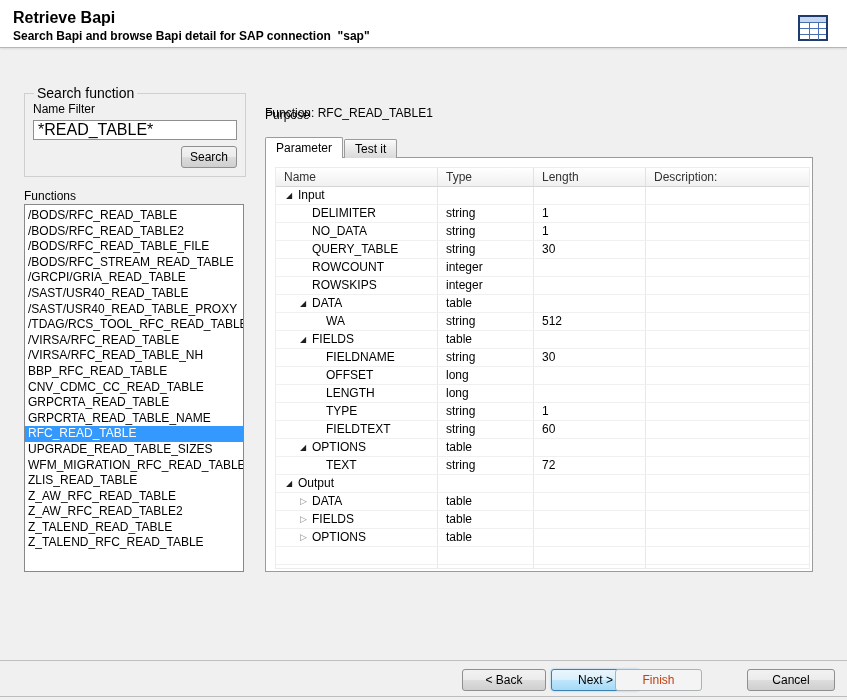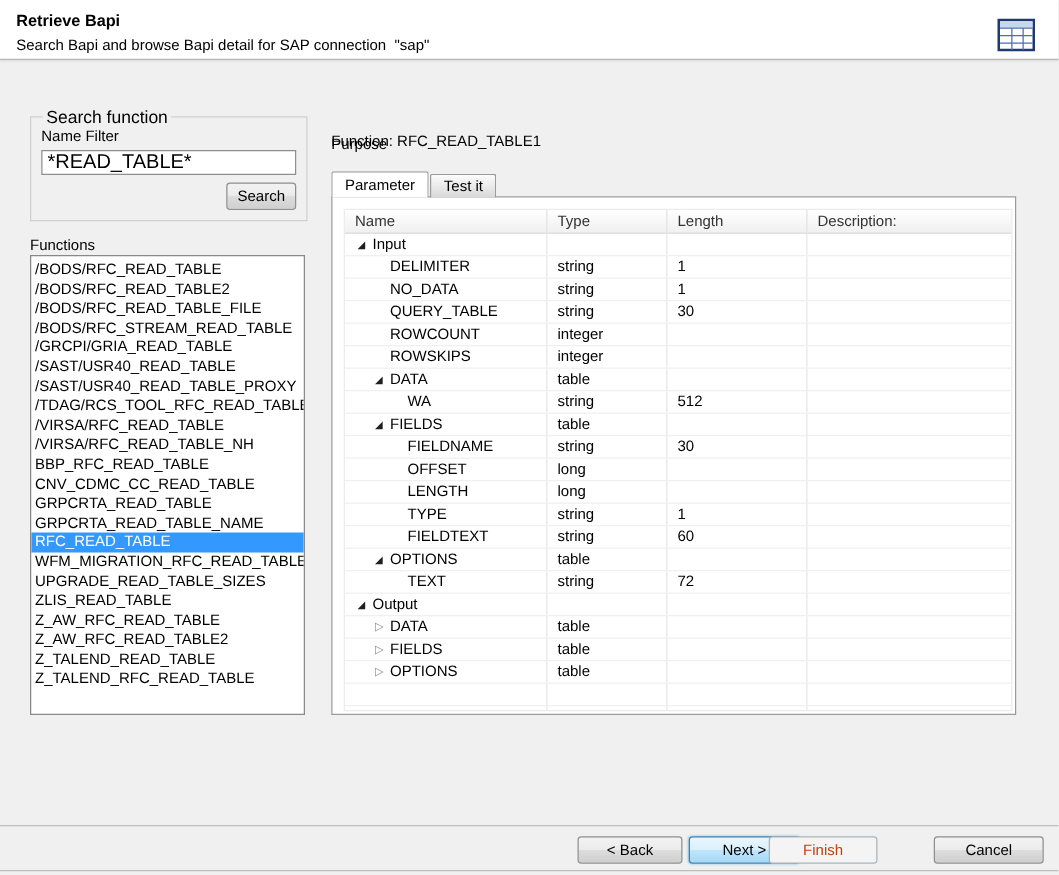--- a/index.html
+++ b/index.html
@@ -3,22 +3,22 @@
 <meta charset="utf-8">
 <style>
   * { margin:0; padding:0; box-sizing:border-box; }
   html,body { width:847px; height:700px; }
   body { font-family:"Liberation Sans", sans-serif; font-size:12px; color:#000; background:#f0f0f0; }
   .page { position:relative; width:847px; height:700px; background:#f0f0f0; overflow:hidden; }
 
   
   .header { position:absolute; top:0; left:0; right:0; height:48px; background:#ffffff;
             border-bottom:1px solid #b6b6b6; box-shadow:0 1px 2px rgba(0,0,0,0.10); }
-  .title { position:absolute; left:13px; top:9px; font-weight:bold; font-size:13px; }
-  .subtitle { position:absolute; left:13px; top:29px; font-size:12px; white-space:pre; }
+  .title { position:absolute; left:13px; top:9px; font-weight:bold; font-size:16px; }
+  .subtitle { position:absolute; left:13px; top:29px; font-size:12px; white-space:pre;font-weight:bold; }
   .hicon { position:absolute; right:18px; top:14px; width:32px; height:28px; }
 
   
   fieldset.group { position:absolute; left:24px; top:85px; width:222px; height:92px;
                    border:1px solid #cfcfcf; padding:0 8px 8px 8px; background:transparent; }
   fieldset.group legend { font-size:14px; padding:0 3px; margin-left:1px; }
   .lbl { margin-top:1px; }
   .txt { display:block; width:100%; height:20px; margin-top:4px; border:1px solid #8f8f8f;
          padding:8px 4px; font-family:"Liberation Sans", sans-serif; font-size:16px; background:#fff; }
   .btn { font-family:"Liberation Sans", sans-serif; font-size:12px; color:#000;
@@ -106,22 +106,22 @@
       <div class="list-item">/SAST/USR40_READ_TABLE</div>
       <div class="list-item">/SAST/USR40_READ_TABLE_PROXY</div>
       <div class="list-item">/TDAG/RCS_TOOL_RFC_READ_TABLE</div>
       <div class="list-item">/VIRSA/RFC_READ_TABLE</div>
       <div class="list-item">/VIRSA/RFC_READ_TABLE_NH</div>
       <div class="list-item">BBP_RFC_READ_TABLE</div>
       <div class="list-item">CNV_CDMC_CC_READ_TABLE</div>
       <div class="list-item">GRPCRTA_READ_TABLE</div>
       <div class="list-item">GRPCRTA_READ_TABLE_NAME</div>
       <div class="list-item selected">RFC_READ_TABLE</div>
+      <div class="list-item">UPGRADE_READ_TABLE_SIZES</div>
       <div class="list-item">WFM_MIGRATION_RFC_READ_TABLE</div>
-      <div class="list-item">UPGRADE_READ_TABLE_SIZES</div>
       <div class="list-item">ZLIS_READ_TABLE</div>
       <div class="list-item">Z_AW_RFC_READ_TABLE</div>
       <div class="list-item">Z_AW_RFC_READ_TABLE2</div>
       <div class="list-item">Z_TALEND_READ_TABLE</div>
       <div class="list-item">Z_TALEND_RFC_READ_TABLE</div>
     </div>
 
   <div class="fn-label">Function: RFC_READ_TABLE1</div>
   <div class="purpose">Purpose</div>
 

